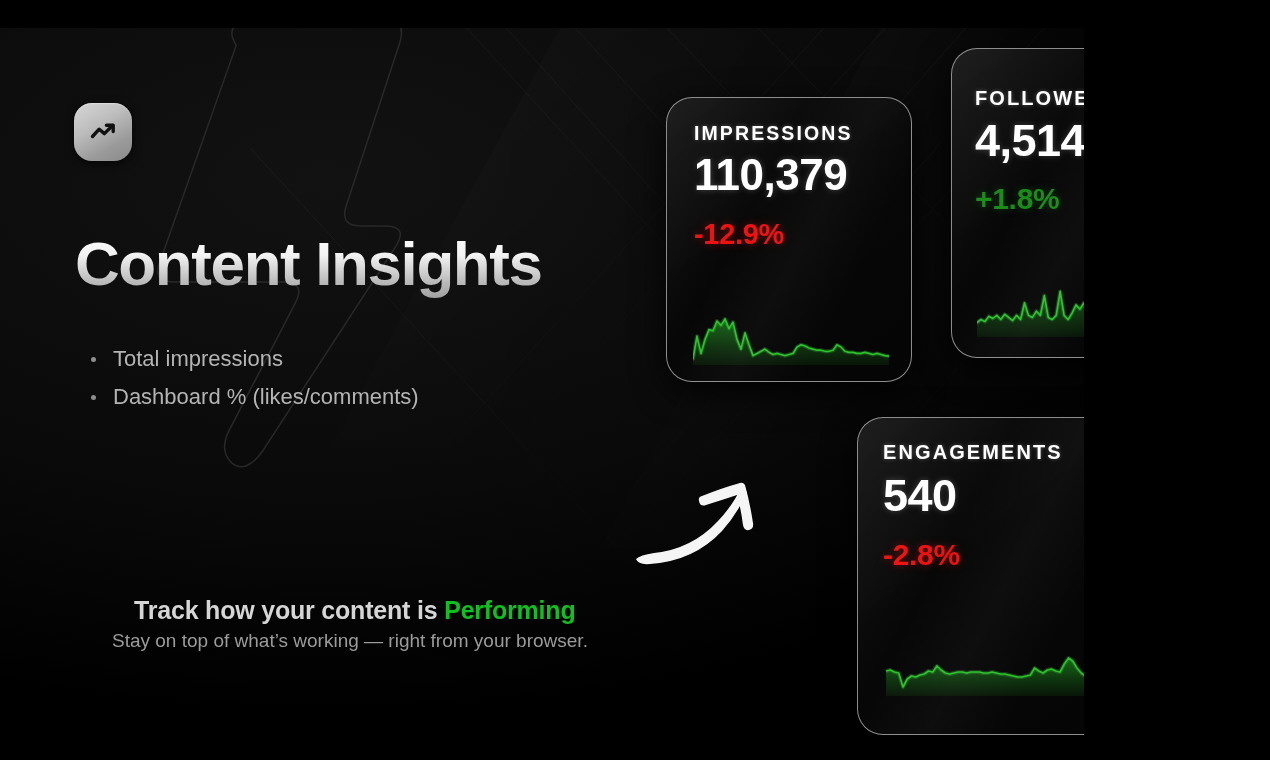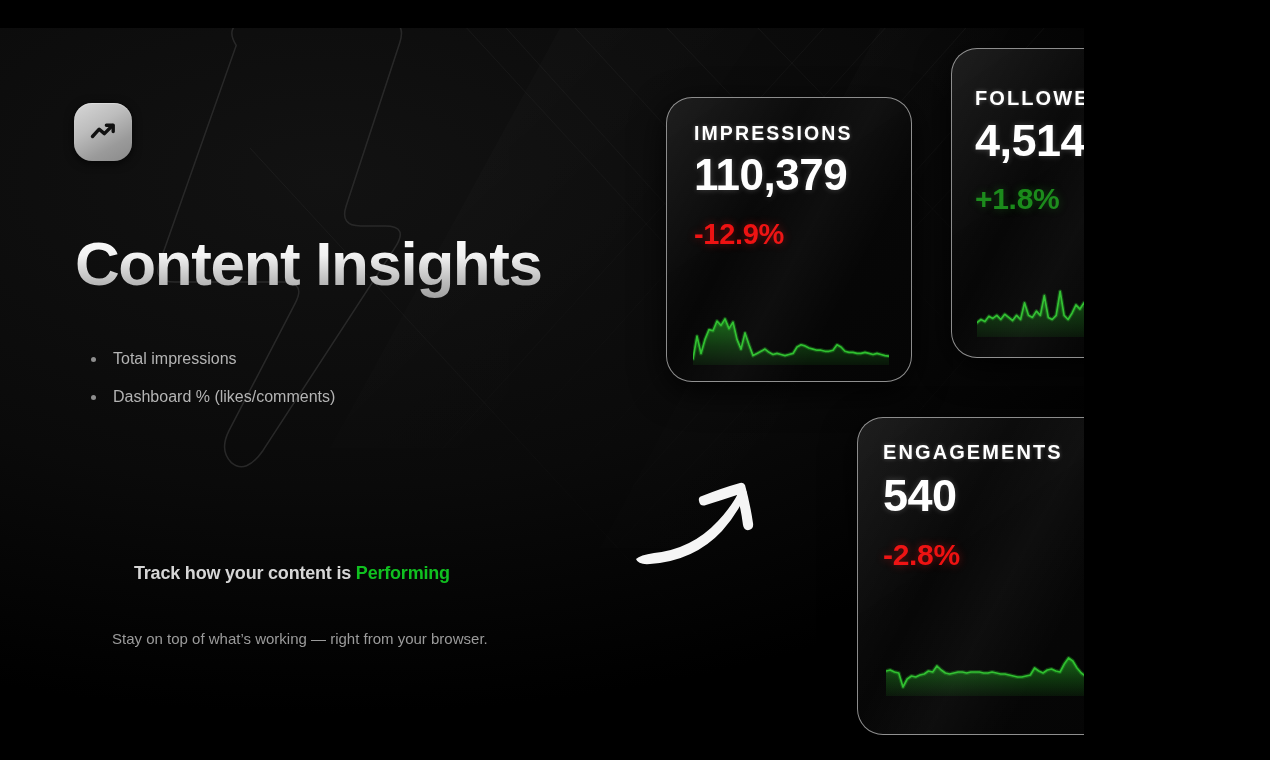--- a/index.html
+++ b/index.html
@@ -77,21 +77,21 @@
     position: absolute;
     left: 88px;
     top: 312px;
     margin: 0;
     padding: 0;
     list-style: none;
   }
   .bullets li {
     position: relative;
     padding-left: 25px;
-    font-size: 16px;
+    font-size: 22px;
     line-height: 38px;
     color: #b4b4b4;
     white-space: nowrap;
   }
   .bullets li::before {
     content: "";
     position: absolute;
     left: 3px;
     top: 17px;
     width: 5px;
@@ -106,33 +106,33 @@
     left: 630px;
     top: 435px;
     width: 140px;
     height: 105px;
   }
 
   
   .tagline {
     position: absolute;
     left: 134px;
-    top: 535px;
-    font-size: 18px;
+    top: 568px;
+    font-size: 25px;
     font-weight: 700;
     color: #d6d6d6;
     letter-spacing: -0.2px;
     white-space: nowrap;
   }
   .tagline .accent { color: #10c020; }
   .subtagline {
     position: absolute;
     left: 112px;
     top: 602px;
-    font-size: 15px;
+    font-size: 19px;
     color: #9b9b9b;
     white-space: nowrap;
   }
 
   
   .card {
     position: absolute;
     border-radius: 26px;
     border: 1.3px solid rgba(225,225,225,.62);
     background:

